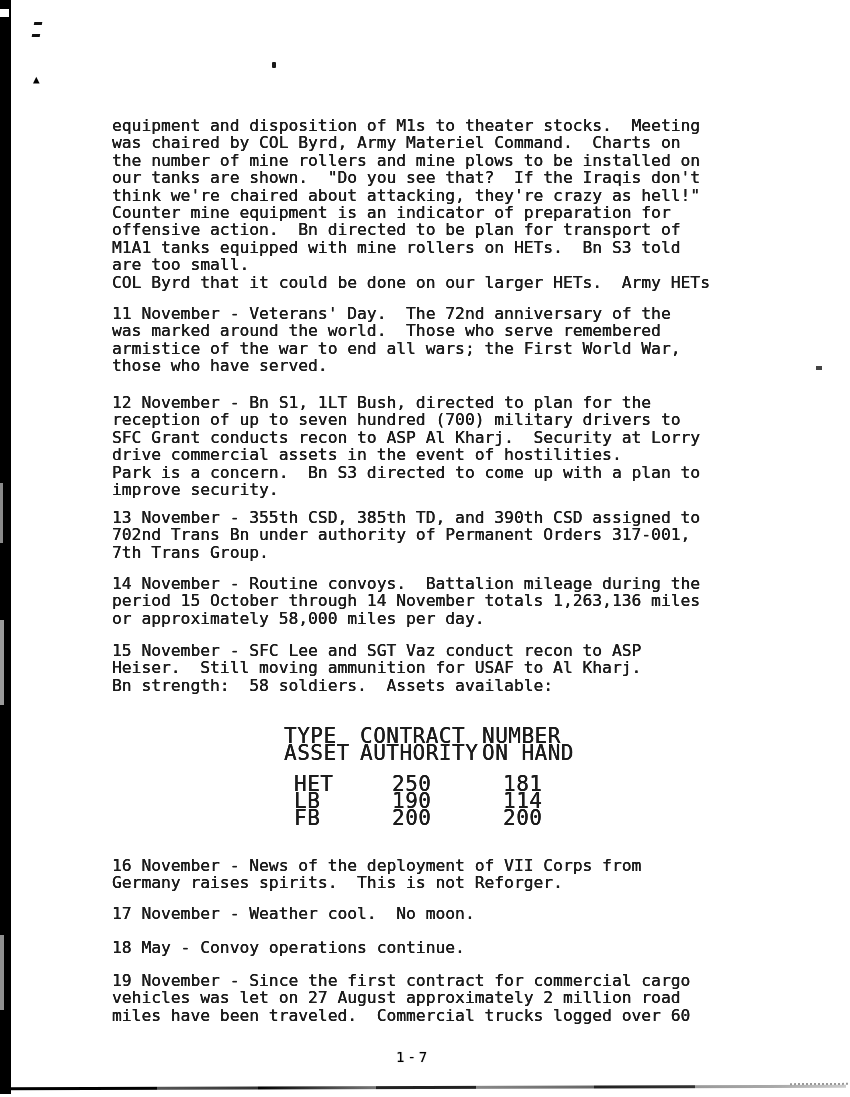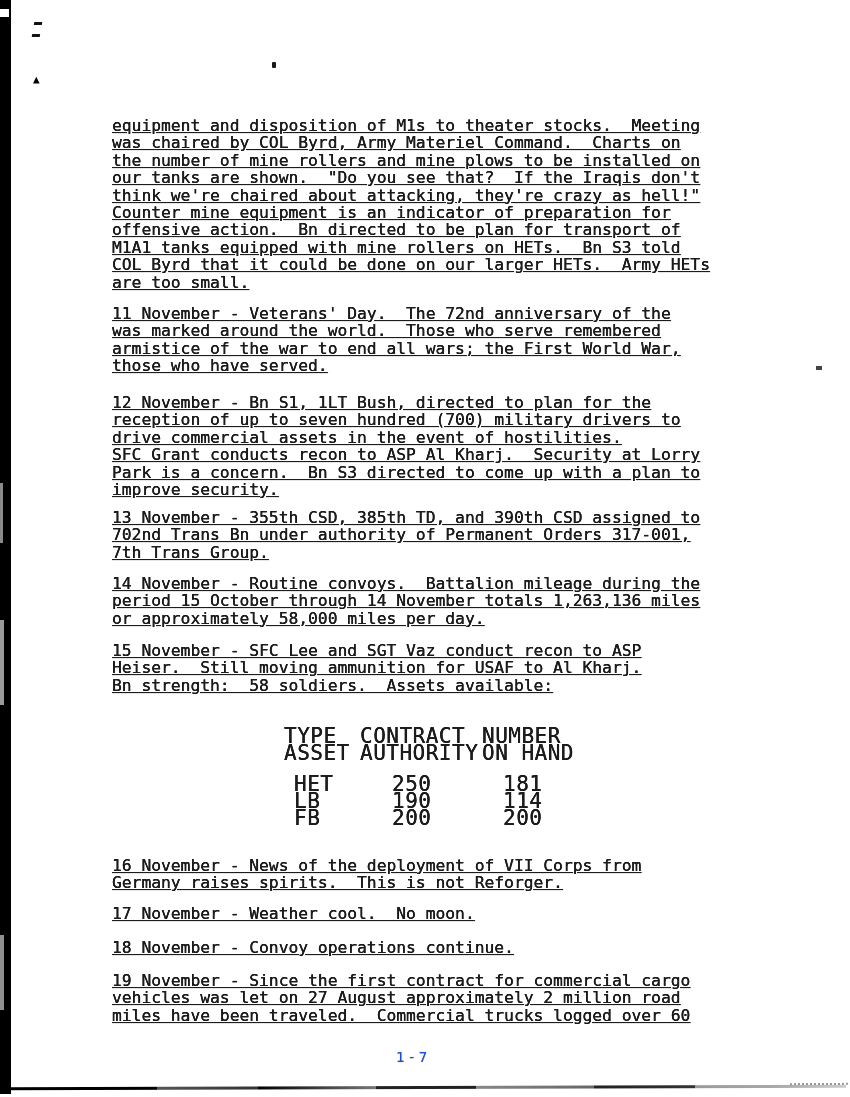--- a/index.html
+++ b/index.html
@@ -4,21 +4,21 @@
 <style>
   html,body{margin:0;padding:0;background:#e8e8e8;}
   .page{
     position:relative;width:850px;height:1097px;background:#ffffff;
     overflow:hidden;font-family:"DejaVu Sans Mono",monospace;color:#1c1c1c;
   }
   .para{
     position:absolute;left:112px;font-size:16.3px;line-height:17.4px;
     text-shadow:0 0 .6px #000, .3px .3px 0 rgba(0,0,0,.35);
   }
-  .line{white-space:pre;text-decoration:underline;}
+  .line{white-space:pre;}
   .tcell{
     position:absolute;font-size:21px;white-space:pre;letter-spacing:.5px;
     text-shadow:0 0 .6px #000, .3px .3px 0 rgba(0,0,0,.35);
   }
   
   .p0{top:117px}.p1{top:305px}.p2{top:394px}.p3{top:509px}.p4{top:575px}
   .p5{top:642px}.p6{top:857px}.p7{top:905px}.p8{top:939px}.p9{top:972px}
   
   .bar{position:absolute;left:0;top:0;width:11px;height:1094px;background:#000;}
   .bar-notch{position:absolute;left:0;top:9px;width:9px;height:8px;background:#fff;}
@@ -32,21 +32,21 @@
       #000 0%,#000 18%,#555 18%,#333 30%,#000 30%,#777 44%,#222 44%,
       #222 56%,#888 56%,#666 70%,#222 70%,#333 82%,#999 82%,#aaa 92%,#ccc 100%);
   }
   .bottom-dots{position:absolute;left:790px;top:1083px;width:58px;border-top:2px dotted #999;transform:rotate(-0.3deg);}
   .mark-eq{position:absolute;left:33px;top:22px;width:8px;height:9px;border-top:3px solid #111;border-bottom:3px solid #111;transform:skewX(-10deg);}
   .mark-tri{position:absolute;left:33px;top:74px;font-size:11px;color:#000;line-height:11px;}
   .speck1{position:absolute;left:272px;top:62px;width:4px;height:6px;background:#1a1a1a;border-radius:1px;}
   .speck2{position:absolute;left:816px;top:366px;width:6px;height:4px;background:#444;}
   .page-num{
     position:absolute;left:396px;top:1049px;font-size:14px;letter-spacing:3px;
-    color:#1d4ed8;text-shadow:0 0 1px rgba(90,90,90,.8);
+    color:#000000;text-shadow:0 0 1px rgba(90,90,90,.8);
   }
 </style>
 </head>
 <body>
 
 <div class="page">
 
   <div class="bar"></div>
   <div class="bar-notch"></div>
   <div class="bar-g1"></div>
@@ -59,36 +59,36 @@
 
   <div class="para p0">
     <div class="line">equipment and disposition of M1s to theater stocks.  Meeting</div>
     <div class="line">was chaired by COL Byrd, Army Materiel Command.  Charts on</div>
     <div class="line">the number of mine rollers and mine plows to be installed on</div>
     <div class="line">our tanks are shown.  "Do you see that?  If the Iraqis don't</div>
     <div class="line">think we're chaired about attacking, they're crazy as hell!"</div>
     <div class="line">Counter mine equipment is an indicator of preparation for</div>
     <div class="line">offensive action.  Bn directed to be plan for transport of</div>
     <div class="line">M1A1 tanks equipped with mine rollers on HETs.  Bn S3 told</div>
+    <div class="line">are too small.</div>
     <div class="line">COL Byrd that it could be done on our larger HETs.  Army HETs</div>
-    <div class="line">are too small.</div>
   </div>
 
   <div class="para p1">
     <div class="line">11 November - Veterans' Day.  The 72nd anniversary of the</div>
     <div class="line">was marked around the world.  Those who serve remembered</div>
     <div class="line">armistice of the war to end all wars; the First World War,</div>
     <div class="line">those who have served.</div>
   </div>
 
   <div class="para p2">
     <div class="line">12 November - Bn S1, 1LT Bush, directed to plan for the</div>
     <div class="line">reception of up to seven hundred (700) military drivers to</div>
+    <div class="line">SFC Grant conducts recon to ASP Al Kharj.  Security at Lorry</div>
     <div class="line">drive commercial assets in the event of hostilities.</div>
-    <div class="line">SFC Grant conducts recon to ASP Al Kharj.  Security at Lorry</div>
     <div class="line">Park is a concern.  Bn S3 directed to come up with a plan to</div>
     <div class="line">improve security.</div>
   </div>
 
   <div class="para p3">
     <div class="line">13 November - 355th CSD, 385th TD, and 390th CSD assigned to</div>
     <div class="line">702nd Trans Bn under authority of Permanent Orders 317-001,</div>
     <div class="line">7th Trans Group.</div>
   </div>
 
@@ -128,21 +128,21 @@
   <div class="para p6">
     <div class="line">16 November - News of the deployment of VII Corps from</div>
     <div class="line">Germany raises spirits.  This is not Reforger.</div>
   </div>
 
   <div class="para p7">
     <div class="line">17 November - Weather cool.  No moon.</div>
   </div>
 
   <div class="para p8">
-    <div class="line">18 November - Convoy operations continue.</div>
+    <div class="line">18 May - Convoy operations continue.</div>
   </div>
 
   <div class="para p9">
     <div class="line">19 November - Since the first contract for commercial cargo</div>
     <div class="line">vehicles was let on 27 August approximately 2 million road</div>
     <div class="line">miles have been traveled.  Commercial trucks logged over 60</div>
   </div>
 
   <div class="page-num">1-7</div>
   <div class="bottom-line"></div>

